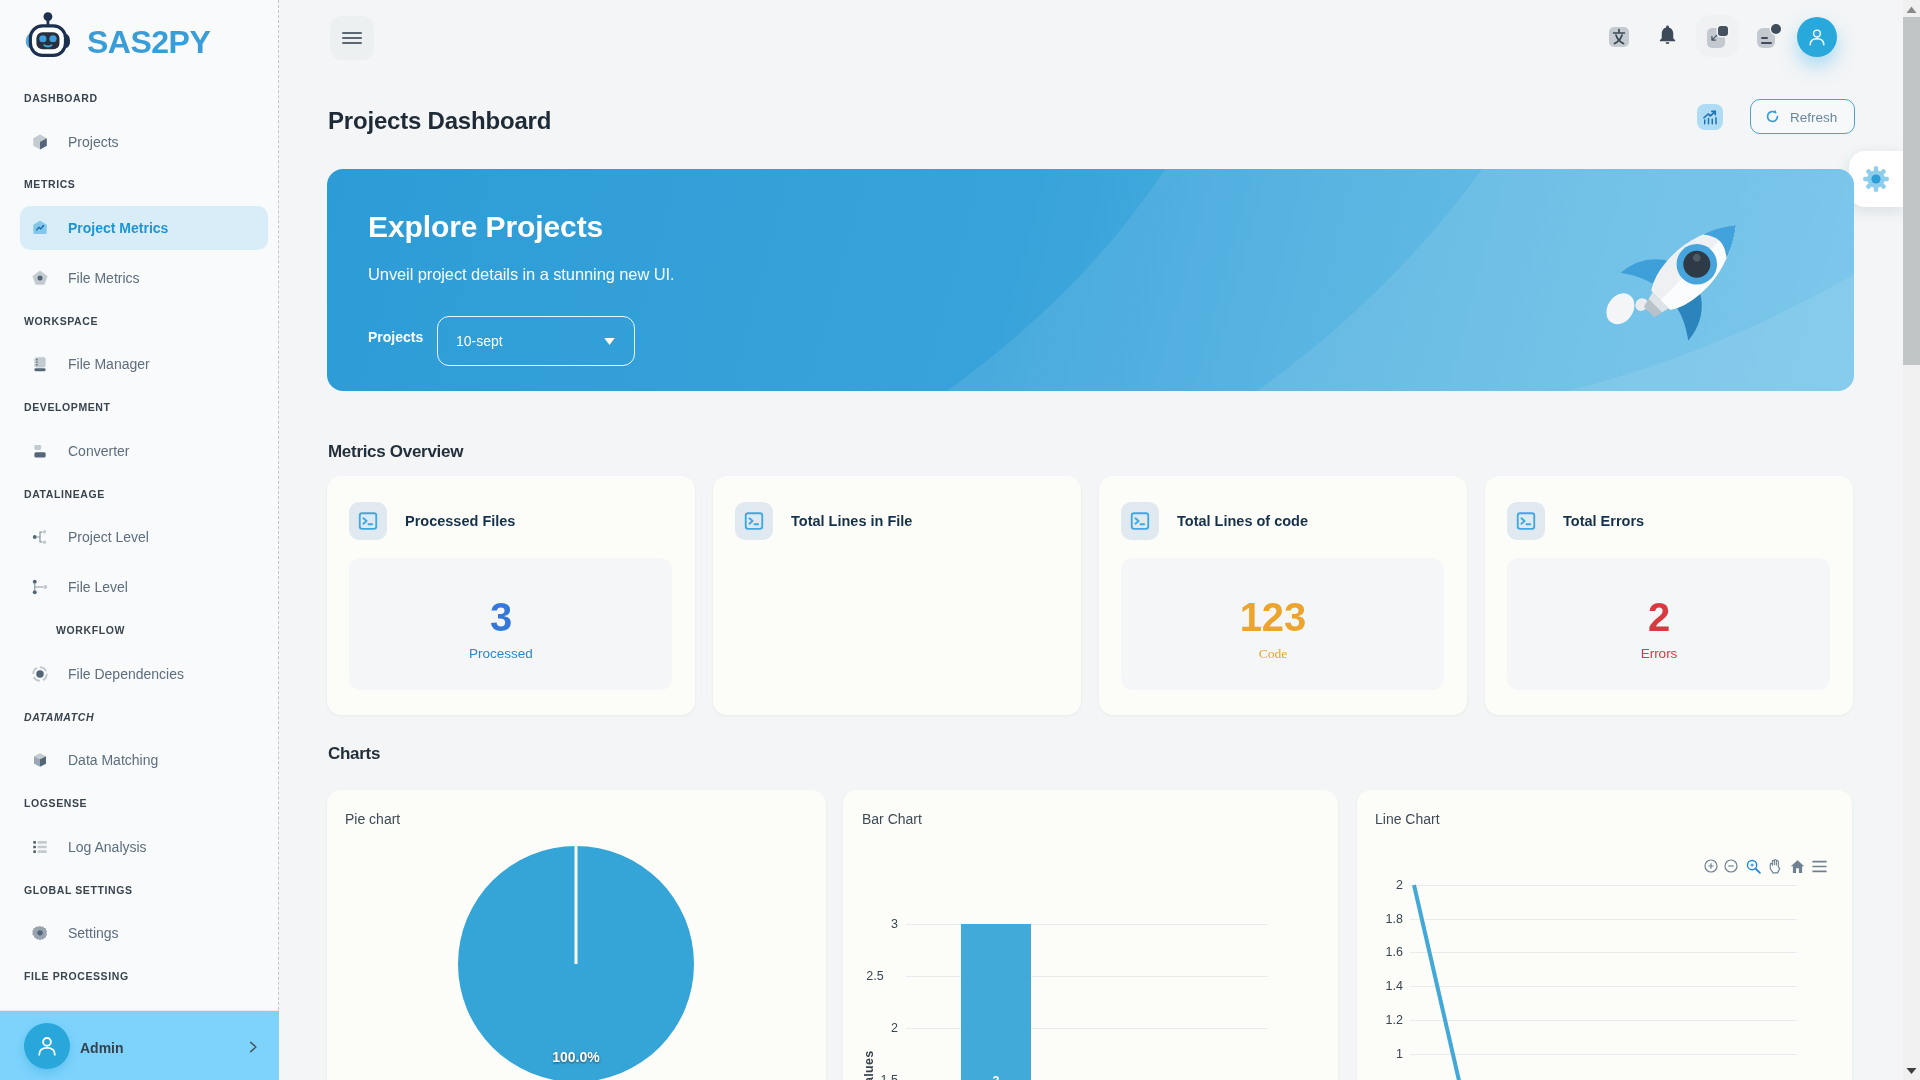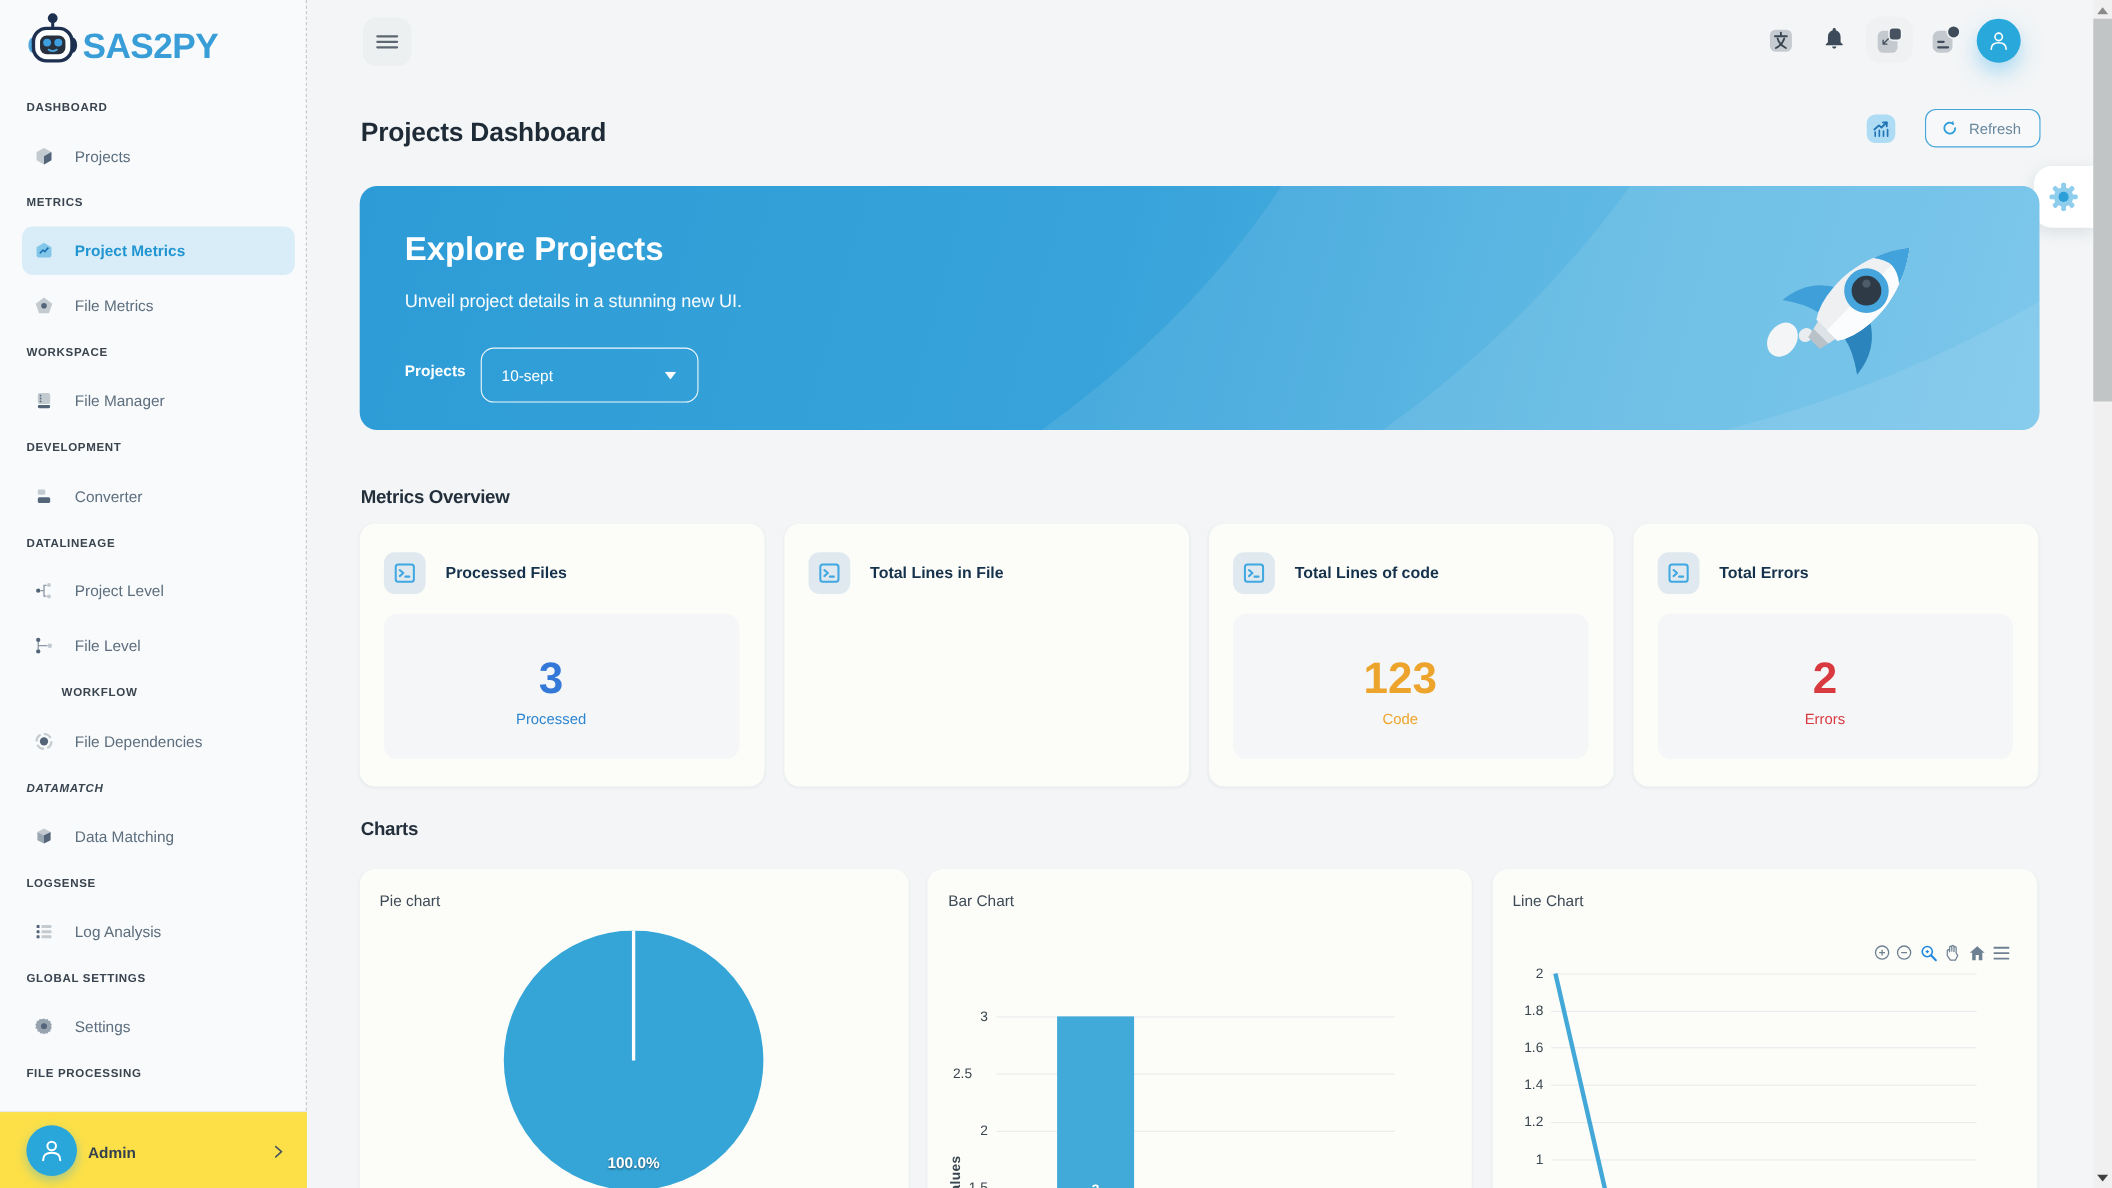--- a/index.html
+++ b/index.html
@@ -16,21 +16,21 @@
   .navitem .ic { position:absolute; left:31px; top:50%; transform:translateY(-50%); width:18px; height:18px; }
   .navitem .tx { position:absolute; left:68px; top:50%; transform:translateY(-50%);
     font-size:14px; color:#5d6e7e; white-space:nowrap; }
   .navactive { position:absolute; left:20px; width:248px; height:44px; background:#d9edf8;
     border-radius:10px; transform:translateY(-50%); }
   .navactive .ic { position:absolute; left:11px; top:50%; transform:translateY(-50%); width:18px; height:18px; }
   .navactive .tx { position:absolute; left:48px; top:50%; transform:translateY(-50%);
     font-size:14px; font-weight:700; color:#2095d2; white-space:nowrap; }
 
   #adminbar { position:absolute; left:0; top:1010px; width:279px; height:70px;
-    background:#fde047; border-top:1px solid #e7eaec;text-align:center; }
+    background:#7dd3fc; border-top:1px solid #e7eaec;text-align:center; }
 
   
   #hamburger { position:absolute; left:330px; top:16px; width:44px; height:44px;
     border-radius:12px; background:#edf0f1; }
   #hamburger span { position:absolute; left:12px; width:20px; height:2.4px; background:#5d6771; border-radius:1px; }
 
   
   #hero { position:absolute; left:327px; top:169px; width:1527px; height:222px;
     border-radius:16px; overflow:hidden;
     background:linear-gradient(105deg,#2d9cd6 0%,#38a3da 45%,#52b3e2 75%,#62bce7 100%); }
@@ -63,21 +63,21 @@
       <line x1="27" y1="8" x2="27" y2="16" stroke="#1d3050" stroke-width="3"></line>
       <circle cx="27" cy="6.5" r="4.8" fill="#1d3050"></circle>
       <ellipse cx="7.5" cy="33" rx="4.5" ry="7.5" fill="#54a9dd"></ellipse>
       <ellipse cx="46.5" cy="33" rx="4.5" ry="7.5" fill="#1d3050"></ellipse>
       <rect x="8" y="16.5" width="38" height="32" rx="13" fill="#fdfefe" stroke="#1d3050" stroke-width="3.4"></rect>
       <rect x="14.5" y="23.5" width="25" height="18.5" rx="6.5" fill="#27303c"></rect>
       <circle cx="21.5" cy="30.5" r="3.9" fill="#3d9fdf"></circle>
       <circle cx="32.5" cy="30.5" r="3.9" fill="#3d9fdf"></circle>
       <path d="M23 37.5 Q27 40.2 31 37.5" stroke="#4aa3d8" stroke-width="2" fill="none" stroke-linecap="round"></path>
     </svg>
-    <span style="position:absolute;left:52px;top:17px;font-size:32px;font-weight:700;color:#399ed8;letter-spacing:-0.5px;line-height:1;">SAS2PY</span>
+    <span style="position:absolute;left:64px;top:17px;font-size:32px;font-weight:700;color:#399ed8;letter-spacing:-0.5px;line-height:1;">SAS2PY</span>
   </div>
 
   <div class="navhead" style="top:98px;">DASHBOARD</div>
   <div class="navitem" style="top:142px;">
     <svg class="ic" viewBox="0 0 24 24">
         <path d="M12 2 L21 7 V17 L12 22 L3 17 V7 Z" fill="#c3cad0"></path>
         <path d="M12 12 L21 7 V17 L12 22 Z" fill="#54657a"></path>
       </svg>
     <span class="tx">Projects</span>
   </div>
@@ -324,21 +324,21 @@
     <div class="micon">
         <svg width="22" height="22" viewBox="0 0 24 24" style="position:absolute;left:8px;top:8px;">
           <rect x="3" y="3.5" width="18" height="17" rx="2.5" fill="none" stroke="#3fa7e2" stroke-width="2"></rect>
           <path d="M7 9 L10.5 12 L7 15" stroke="#3fa7e2" stroke-width="2" fill="none" stroke-linecap="round" stroke-linejoin="round"></path>
           <path d="M12.5 15.5 H16.5" stroke="#3fa7e2" stroke-width="2" stroke-linecap="round"></path>
         </svg>
       </div>
     <div class="mtitle">Total Lines of code</div>
     <div class="mpanel">
         <div class="mnum" style="color:#eda42c;">123</div>
-        <div class="mlab" style="color:#eda42c;">Code</div>
+        <div class="mlab" style="color:#eda42c;font-family:Liberation Serif, serif;">Code</div>
       </div>
   </div>
   <div class="card mcard" style="left:1485px;">
     <div class="micon">
         <svg width="22" height="22" viewBox="0 0 24 24" style="position:absolute;left:8px;top:8px;">
           <rect x="3" y="3.5" width="18" height="17" rx="2.5" fill="none" stroke="#3fa7e2" stroke-width="2"></rect>
           <path d="M7 9 L10.5 12 L7 15" stroke="#3fa7e2" stroke-width="2" fill="none" stroke-linecap="round" stroke-linejoin="round"></path>
           <path d="M12.5 15.5 H16.5" stroke="#3fa7e2" stroke-width="2" stroke-linecap="round"></path>
         </svg>
       </div>

